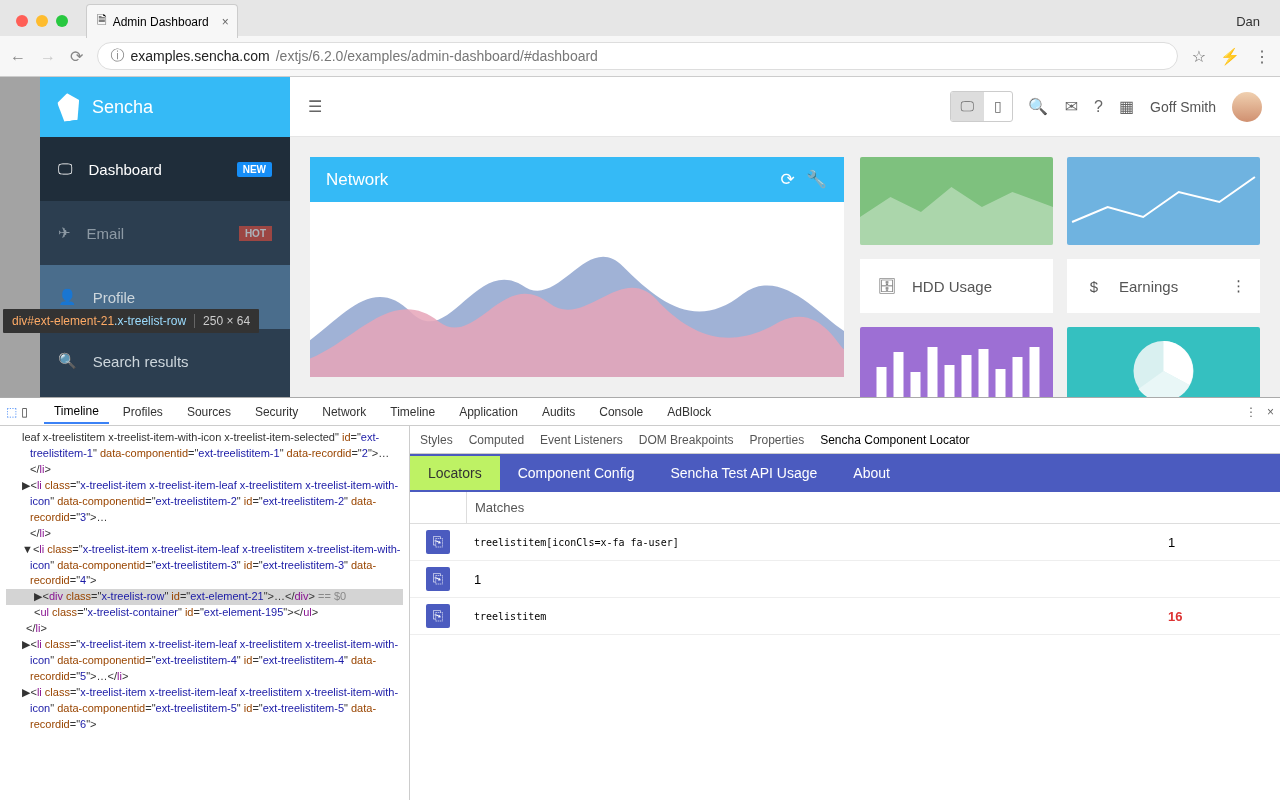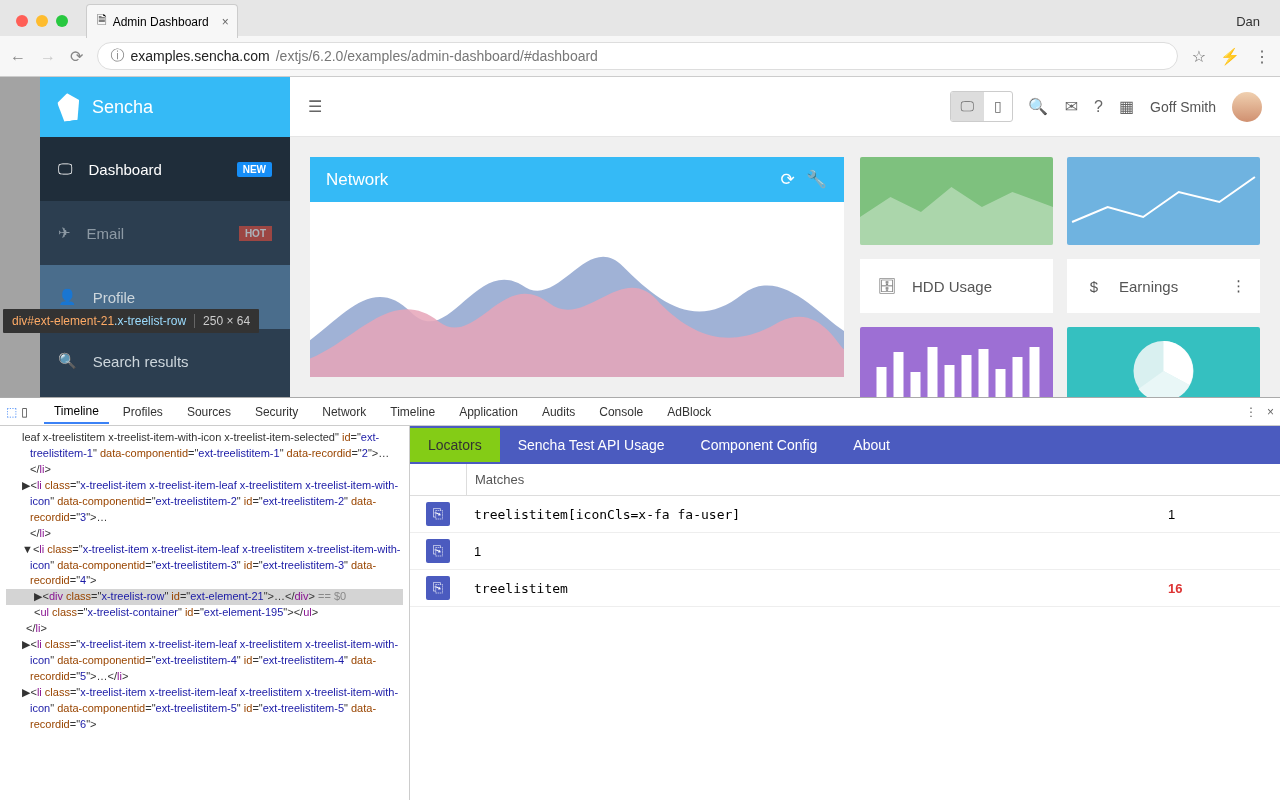--- a/index.html
+++ b/index.html
@@ -76,30 +76,30 @@
 .dom-tree .ln { white-space: pre-wrap; padding-left: 24px; text-indent: -8px; }
 .dom-tree .tag { color: #881391; }
 .dom-tree .attr { color: #994500; }
 .dom-tree .val { color: #1a1aa6; }
 .dom-tree .sel-row { background: #d4d4d4; }
 .right-pane { flex: 1; display: flex; flex-direction: column; }
 .style-tabs { display: flex; align-items: center; height: 28px; border-bottom: 1px solid #ccc; font-size: 12px; padding: 0 10px; gap: 16px; color: #555; }
 .style-tabs .active { color: #000; }
 .locator-tabs { background: #4b5bbf; color: #fff; display: flex; align-items: center; height: 38px; font-size: 14px; }
 .locator-tabs span { padding: 9px 18px; cursor: pointer; }
-.locator-tabs span.active { background: #84cc16; color: #333; }
+.locator-tabs span.active { background: #bef264; color: #333; }
 .locator-table { flex: 1; font-size: 13px; }
 .locator-head { display: flex; border-bottom: 1px solid #ddd; color: #555; }
 .locator-head div:first-child { width: 56px; }
 .locator-head div:nth-child(2) { flex: 1; padding: 8px; border-left: 1px solid #ddd; }
 .locator-head div:nth-child(3) { width: 136px; padding: 8px; border-left: 2px solid #3b82f6; text-decoration: underline; }
 .locator-row { display: flex; align-items: center; border-bottom: 1px solid #eee; }
 .locator-row .icon-cell { width: 56px; display: flex; justify-content: center; padding: 6px; }
 .locator-row .icon-cell span { background: #4b5bbf; color: #fff; width: 24px; height: 24px; display: flex; align-items: center; justify-content: center; border-radius: 2px; font-size: 13px; }
-.locator-row .loc-text { flex: 1; padding: 8px; font-family: Menlo, monospace; font-size: 13px; }
+.locator-row .loc-text { flex: 1; padding: 8px; font-family: Menlo, monospace; font-size: 10px; }
 .locator-row .matches { width: 120px; padding: 8px; }
 .locator-row .matches.high { color: #d33; font-weight: bold; }
 </style>
 </head>
 <body>
 
 <div class="browser-chrome">
   <div class="tab-bar">
     <div class="traffic-lights">
       <div class="tl red"></div>
@@ -275,24 +275,32 @@
 <div class="ln">▶&lt;<span class="tag">li</span> <span class="attr">class</span>="<span class="val">x-treelist-item x-treelist-item-leaf x-treelistitem x-treelist-item-with-icon</span>" <span class="attr">data-componentid</span>="<span class="val">ext-treelistitem-2</span>" <span class="attr">id</span>="<span class="val">ext-treelistitem-2</span>" <span class="attr">data-recordid</span>="<span class="val">3</span>"&gt;…<br>&lt;/<span class="tag">li</span>&gt;</div>
 <div class="ln">▼&lt;<span class="tag">li</span> <span class="attr">class</span>="<span class="val">x-treelist-item x-treelist-item-leaf x-treelistitem x-treelist-item-with-icon</span>" <span class="attr">data-componentid</span>="<span class="val">ext-treelistitem-3</span>" <span class="attr">id</span>="<span class="val">ext-treelistitem-3</span>" <span class="attr">data-recordid</span>="<span class="val">4</span>"&gt;</div>
 <div class="ln sel-row" style="padding-left:36px">▶&lt;<span class="tag">div</span> <span class="attr">class</span>="<span class="val">x-treelist-row</span>" <span class="attr">id</span>="<span class="val">ext-element-21</span>"&gt;…&lt;/<span class="tag">div</span>&gt; <span style="color:#888">== $0</span></div>
 <div class="ln" style="padding-left:36px">&lt;<span class="tag">ul</span> <span class="attr">class</span>="<span class="val">x-treelist-container</span>" <span class="attr">id</span>="<span class="val">ext-element-195</span>"&gt;&lt;/<span class="tag">ul</span>&gt;</div>
 <div class="ln" style="padding-left:28px">&lt;/<span class="tag">li</span>&gt;</div>
 <div class="ln">▶&lt;<span class="tag">li</span> <span class="attr">class</span>="<span class="val">x-treelist-item x-treelist-item-leaf x-treelistitem x-treelist-item-with-icon</span>" <span class="attr">data-componentid</span>="<span class="val">ext-treelistitem-4</span>" <span class="attr">id</span>="<span class="val">ext-treelistitem-4</span>" <span class="attr">data-recordid</span>="<span class="val">5</span>"&gt;…&lt;/<span class="tag">li</span>&gt;</div>
 <div class="ln">▶&lt;<span class="tag">li</span> <span class="attr">class</span>="<span class="val">x-treelist-item x-treelist-item-leaf x-treelistitem x-treelist-item-with-icon</span>" <span class="attr">data-componentid</span>="<span class="val">ext-treelistitem-5</span>" <span class="attr">id</span>="<span class="val">ext-treelistitem-5</span>" <span class="attr">data-recordid</span>="<span class="val">6</span>"&gt;</div>
     </div>
 
     <div class="right-pane">
+      <div class="style-tabs">
+        <span>Styles</span>
+        <span>Computed</span>
+        <span>Event Listeners</span>
+        <span>DOM Breakpoints</span>
+        <span>Properties</span>
+        <span class="active">Sencha Component Locator</span>
+      </div>
       <div class="locator-tabs">
         <span class="active">Locators</span>
+        <span>Component Config</span>
         <span>Sencha Test API Usage</span>
-        <span>Component Config</span>
         <span>About</span>
       </div>
       <div class="locator-table">
         <div class="locator-head">
           <div></div>
           <div>Matches</div>
         </div>
         <div class="locator-row">
           <div class="icon-cell">
               <span>⎘</span>

